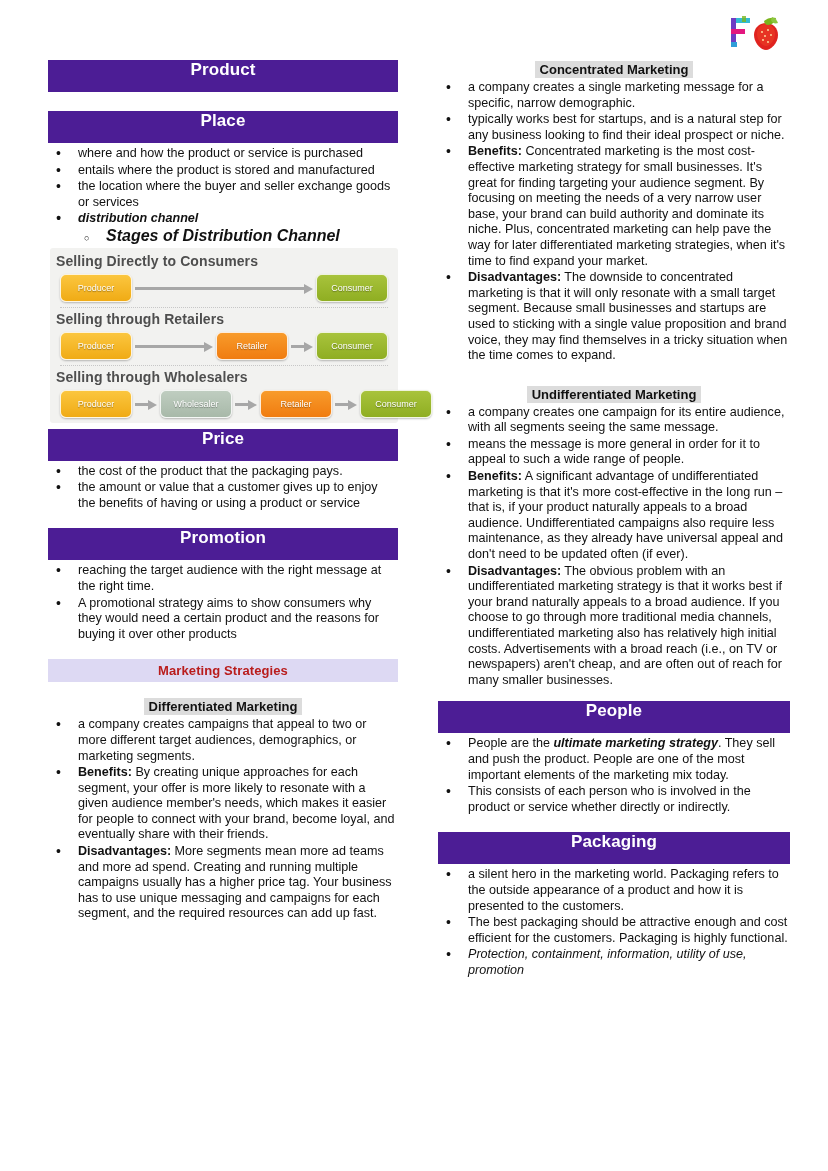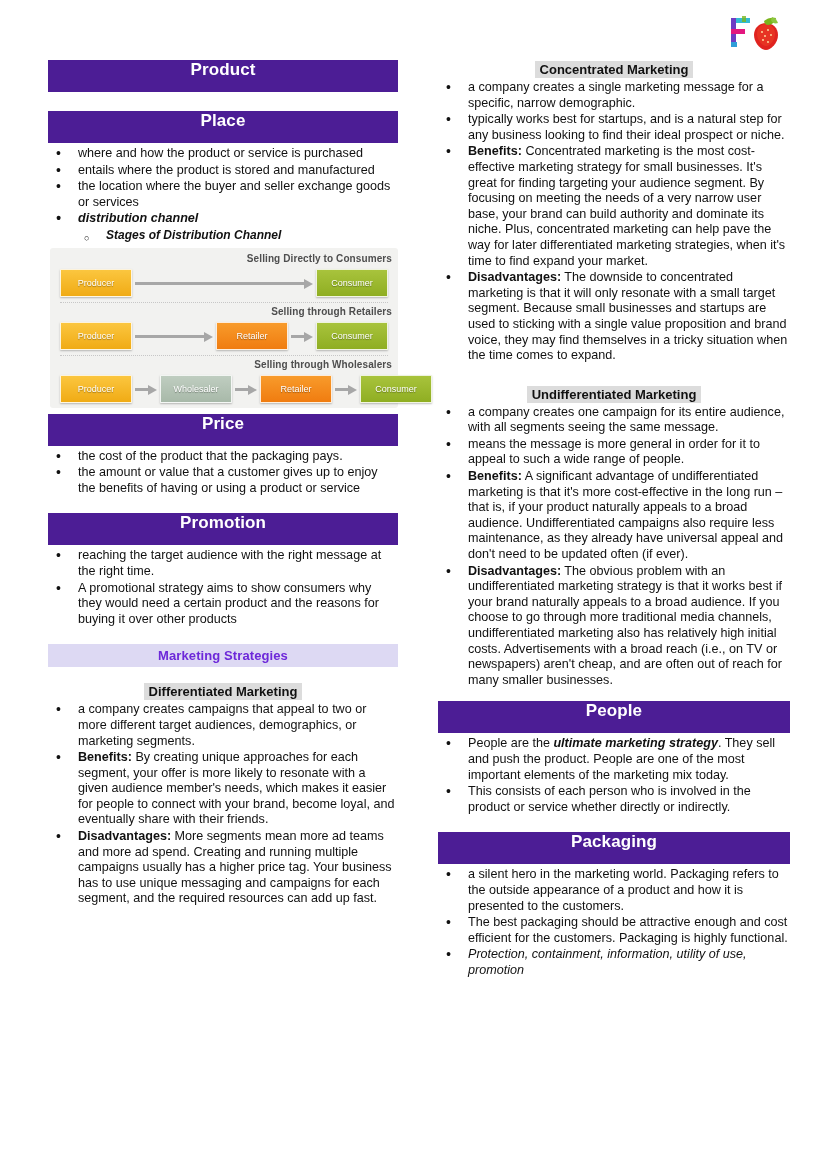--- a/index.html
+++ b/index.html
@@ -43,21 +43,21 @@
     text-align: center;
     font-weight: bold;
     font-size: 17px;
     line-height: 17px;
     padding: 1px 0 14px 0;
     letter-spacing: .1px;
     margin: 0 0 3px 0;
   }
   .banner.soft {
     background: #ddd9f3;
-    color: #6d28d9;
+    color: #b91c1c;
     font-size: 13px;
     padding: 3px 0 3px 0;
   }
 
   
   .subhead {
     text-align: center;
     margin: 0 0 2px 0;
     line-height: 17px;
   }
@@ -88,21 +88,21 @@
     position: absolute;
     left: 8px;
     top: -1px;
     font-size: 14px;
     line-height: 16px;
   }
   ul.bl > li.sub {
     padding-left: 58px;
     font-weight: bold;
     font-style: italic;
-    font-size: 12px;
+    font-size: 16px;
   }
   ul.bl > li.sub::before {
     content: "\25CB";
     left: 36px;
     font-size: 9px;
     top: 2px;
     font-weight: normal;
     font-style: normal;
   }
 
@@ -117,35 +117,35 @@
   
   .diagram {
     margin: 4px 0 6px 2px;
     width: 348px;
     background: #f2f2f0;
     border-radius: 3px;
     padding: 2px 0 2px 0;
   }
   .dg-row { position: relative; padding: 0 6px; }
   .dg-title {
-    text-align: right;
-    font-size: 10px;
+    text-align: left;
+    font-size: 14px;
     font-weight: bold;
     color: #4e4e4e;
     margin: 3px 0 2px 0;
     letter-spacing: .1px;
   }
   .dg-track {
     display: flex;
     align-items: center;
     height: 34px;
     padding: 0 4px;
   }
   .node {
-    border-radius: 1px;
+    border-radius: 6px;
     height: 28px;
     display: flex;
     align-items: center;
     justify-content: center;
     font-size: 9px;
     color: #ffffff;
     text-shadow: 0 1px 1px rgba(0,0,0,.35);
     font-weight: normal;
     flex: 0 0 auto;
     width: 72px;

